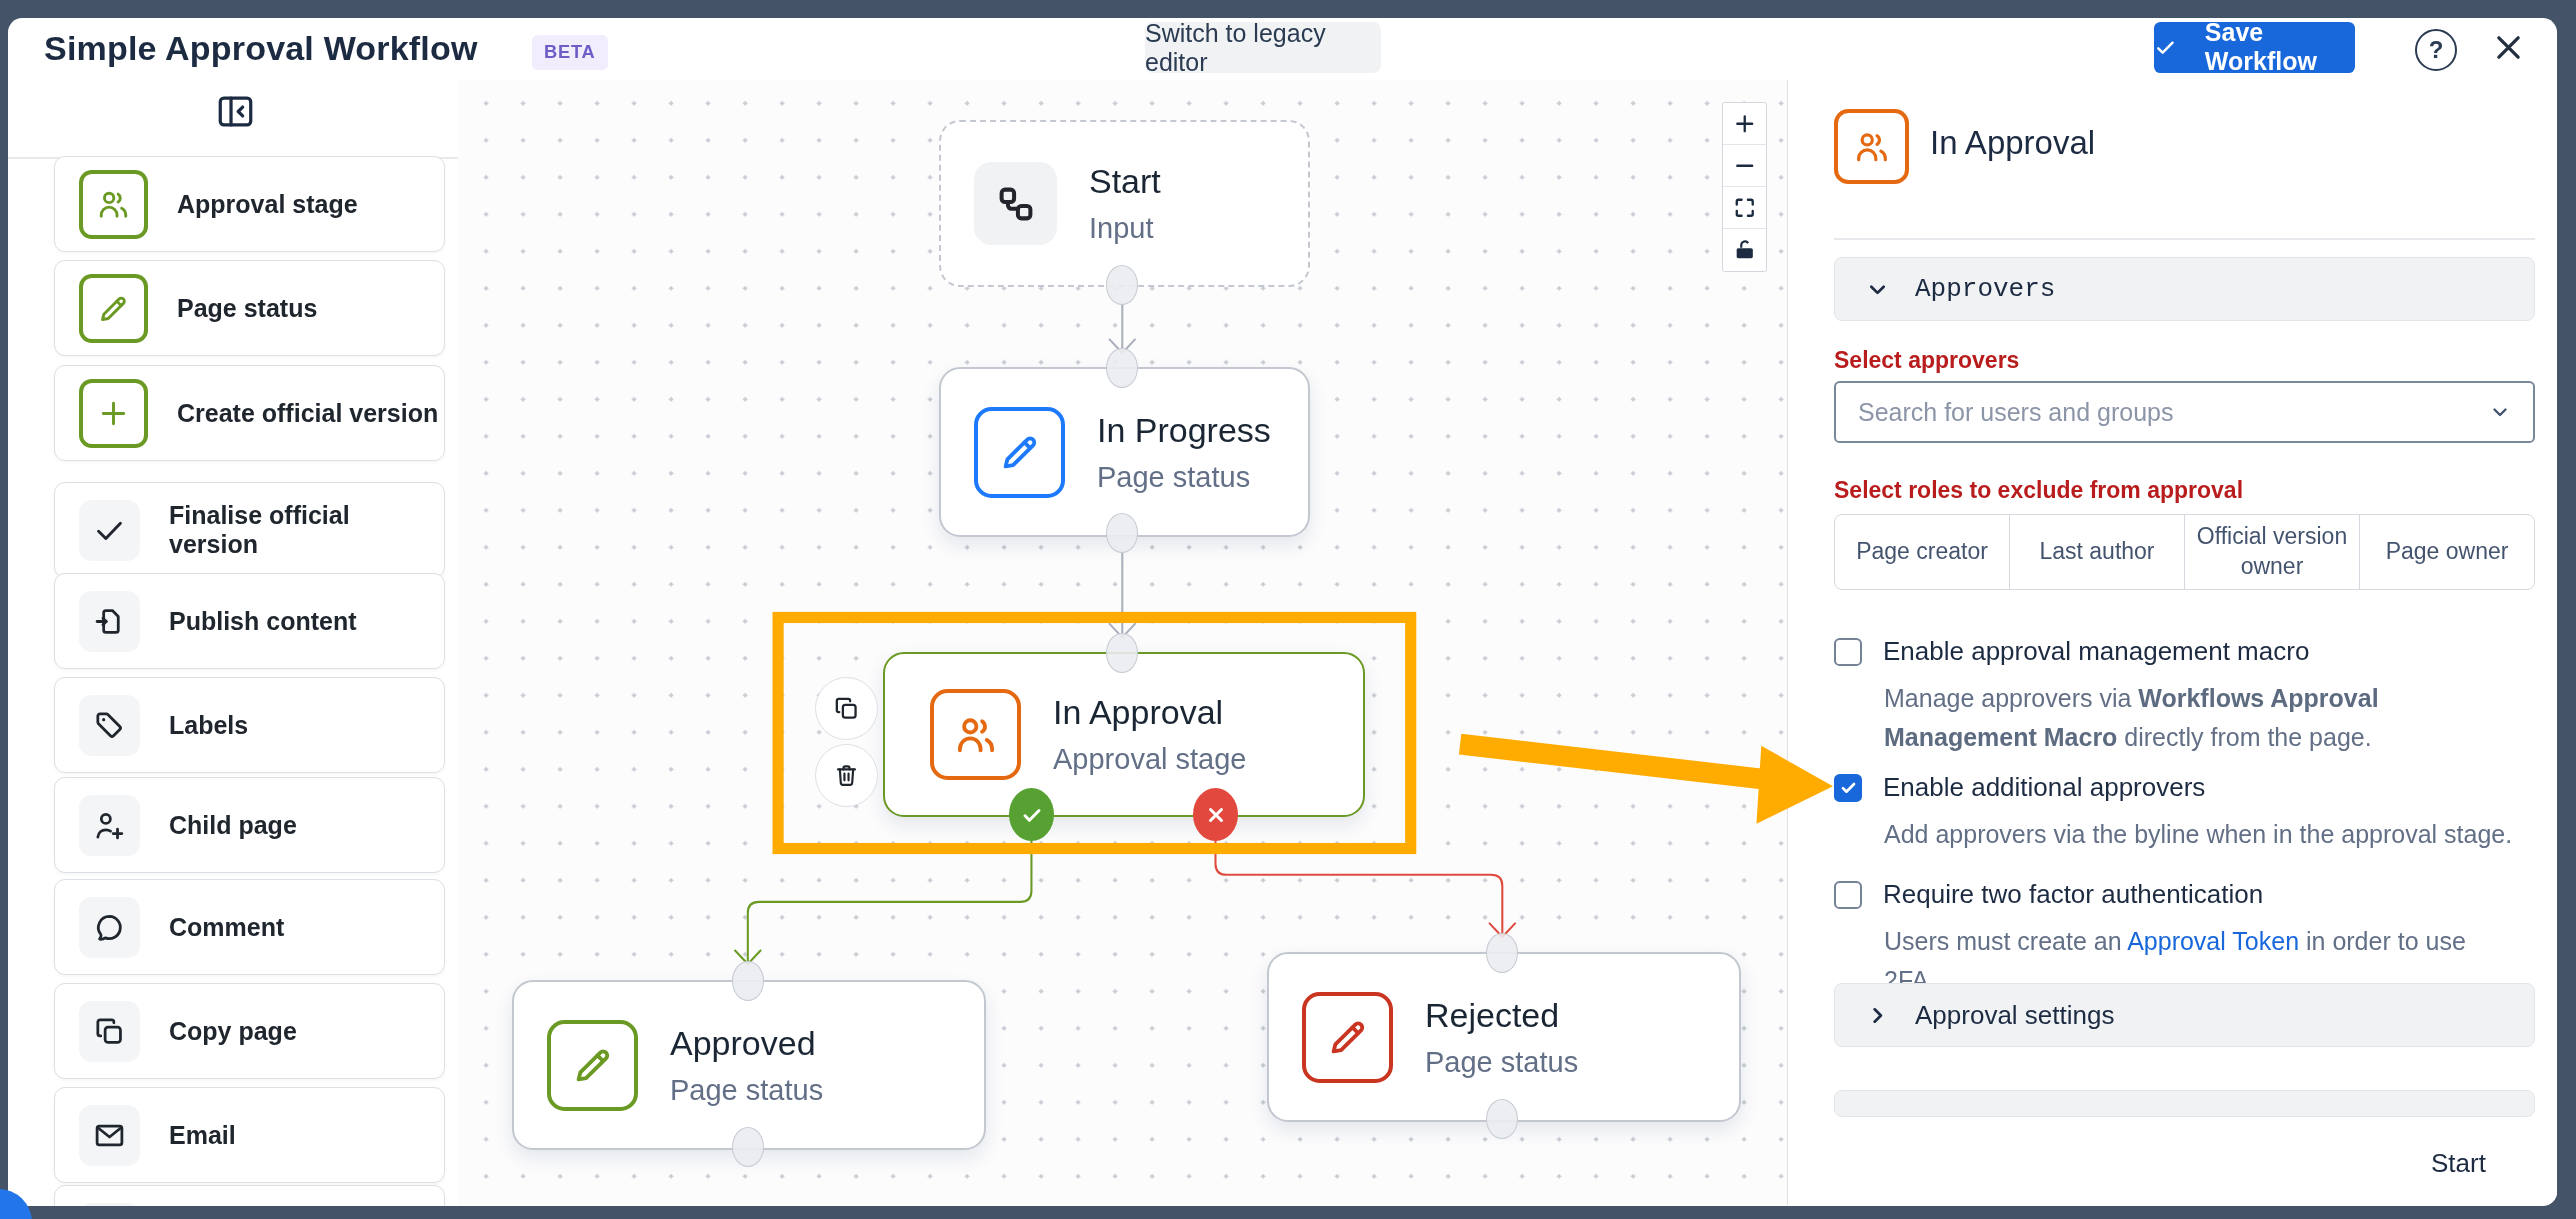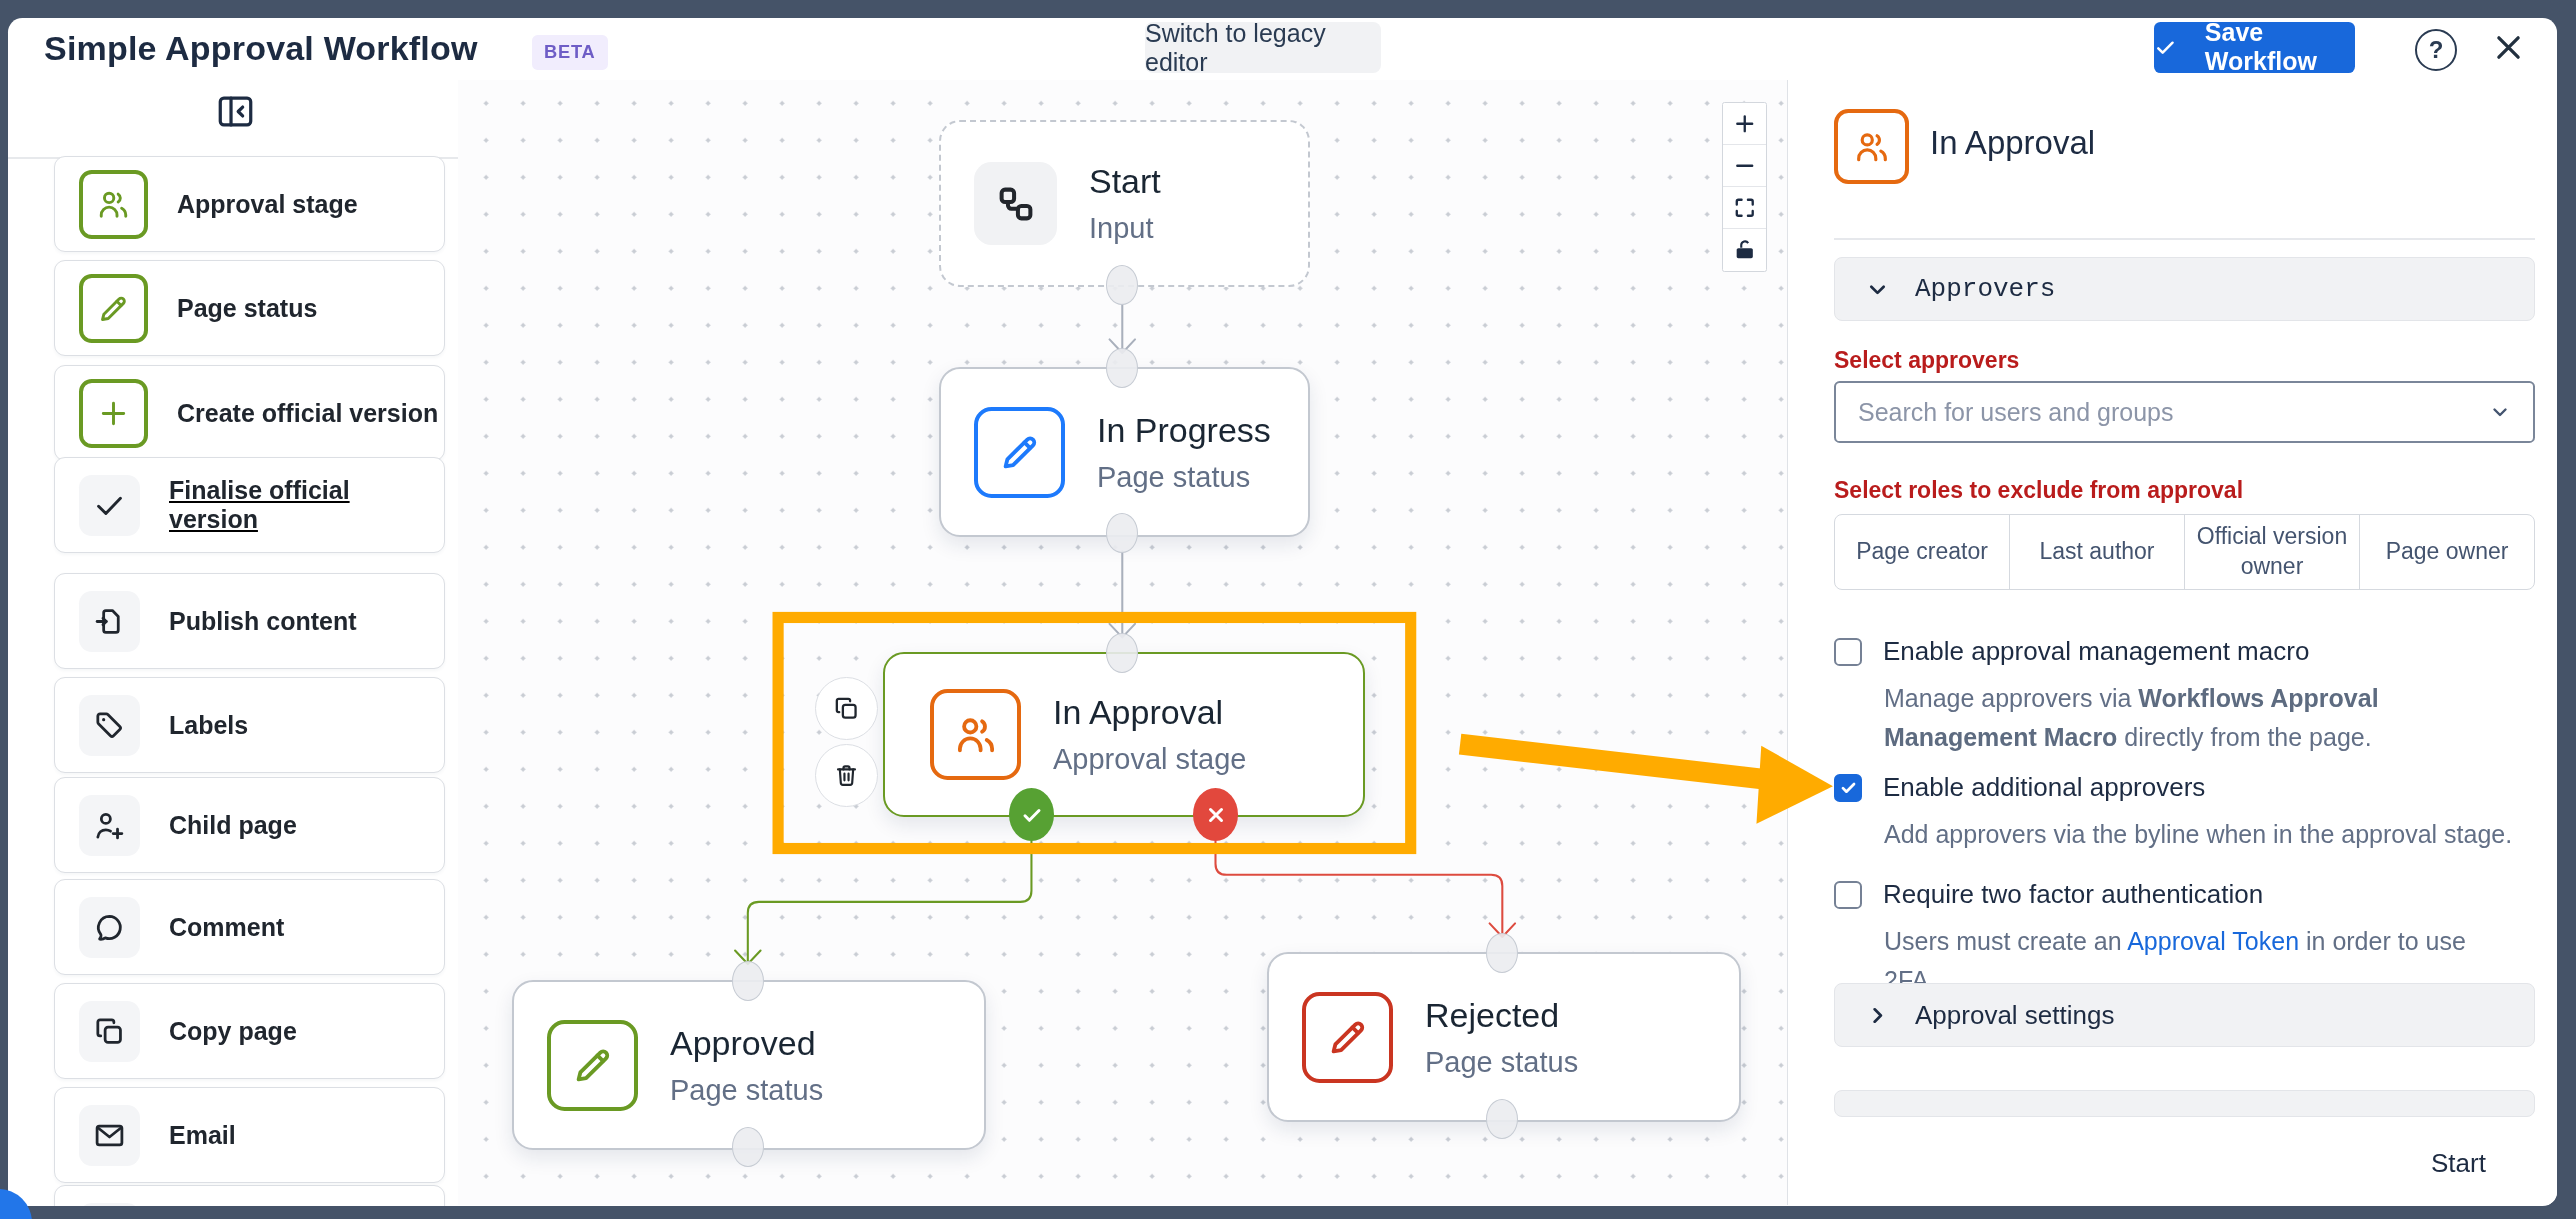--- a/index.html
+++ b/index.html
@@ -155,21 +155,21 @@
 
         <div class="side-item" style="top:285px;">
           <div class="ibox green">
             <svg viewBox="0 0 24 24" fill="none" stroke="currentColor" stroke-width="2" stroke-linecap="round">
                 <path d="M12 5v14M5 12h14"></path>
               </svg>
           </div>
           <span class="lbl">Create official version</span>
         </div>
 
-        <div class="side-item" style="top:377px;text-decoration:underline;">
+        <div class="side-item" style="top:402px;">
           <div class="ibox neutral">
             <svg viewBox="0 0 24 24" fill="none" stroke="currentColor" stroke-width="2" stroke-linecap="round" stroke-linejoin="round">
                 <path d="M4.5 12.5l5 5L19.5 7"></path>
               </svg>
           </div>
           <span class="lbl">Finalise official version</span>
         </div>
 
         <div class="side-item" style="top:493px;">
           <div class="ibox neutral">

